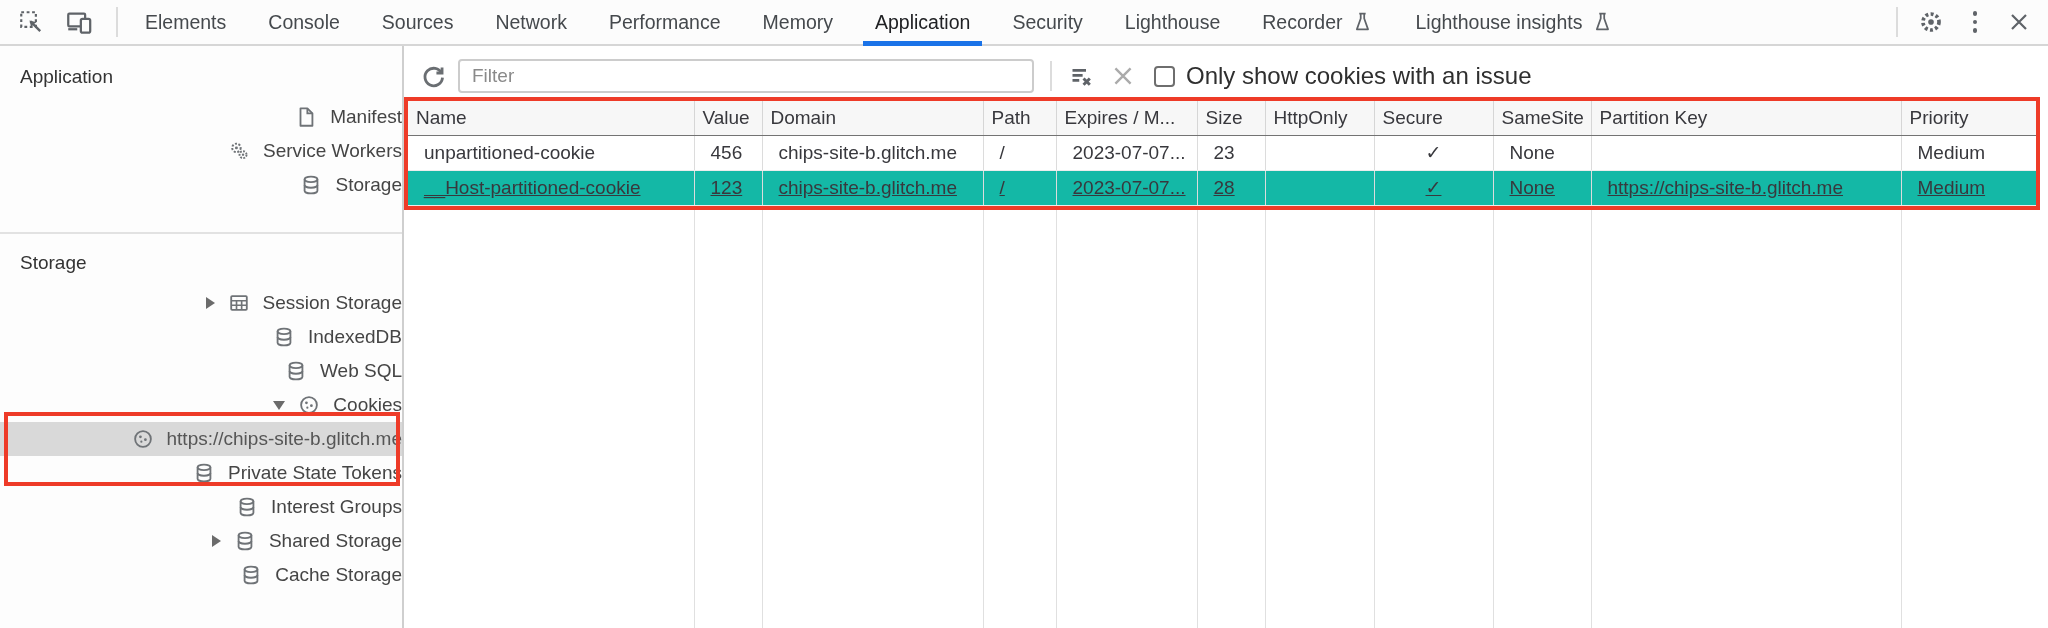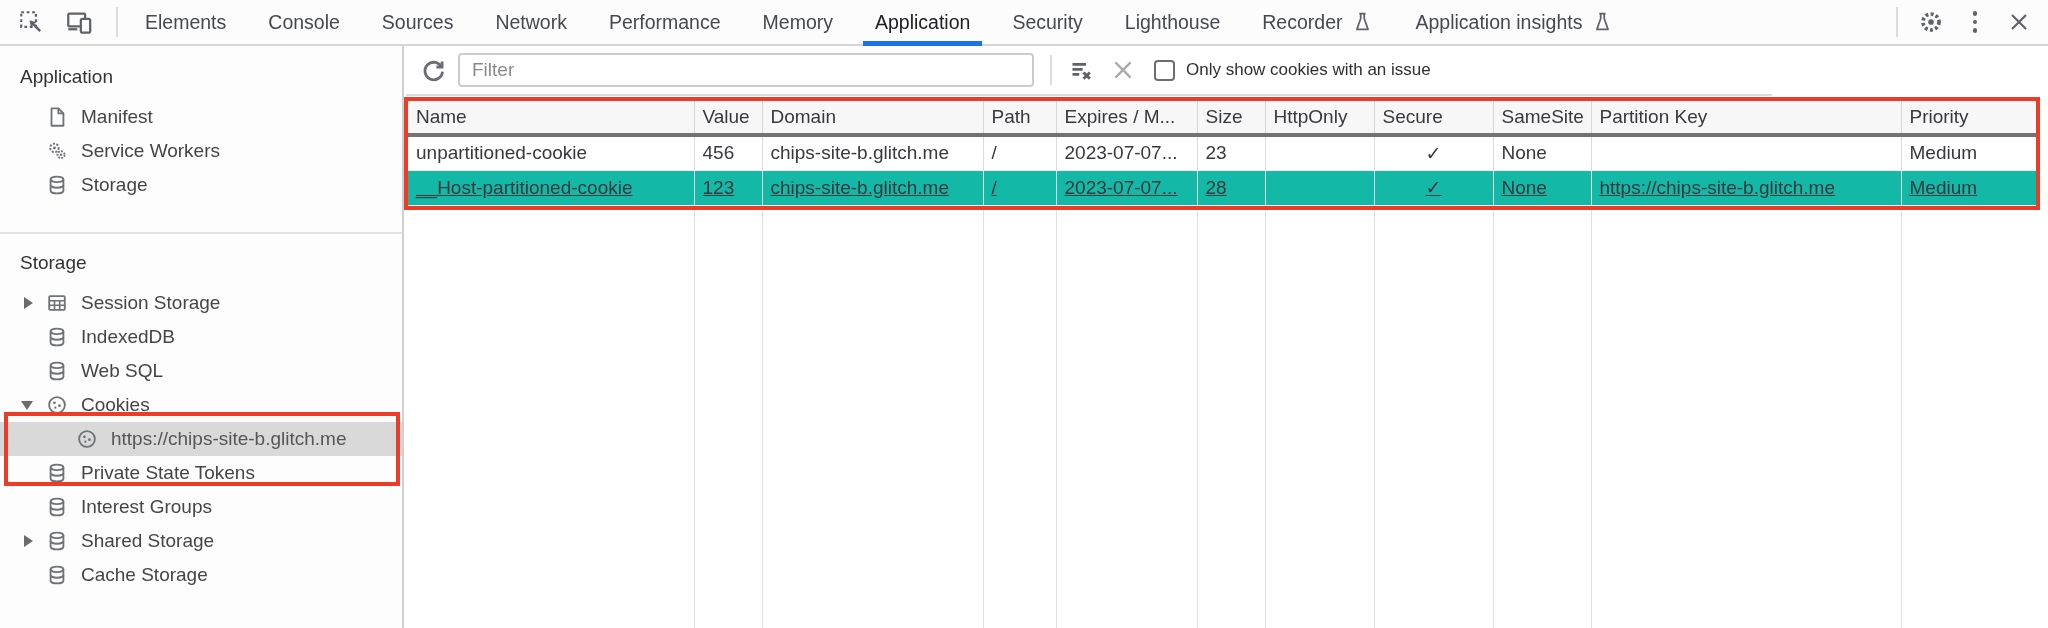--- a/index.html
+++ b/index.html
@@ -24,57 +24,57 @@
                    background:#1a73e8; }
   .tb-right { margin-left:auto; display:flex; align-items:center; padding-right:12px; gap:10px; }
   .kebab { display:flex; flex-direction:column; gap:4px; align-items:center; justify-content:center; }
   .kebab i { width:4.5px; height:4.5px; border-radius:50%; background:#5f6368; display:block; }
 
   
   .sidebar { position:absolute; left:0; top:46px; width:404px; bottom:0; background:#fdfdfd;
              border-right:2px solid #cfcfcf; padding-top:14px; z-index:5; }
   .side-section-title { height:34px; line-height:34px; padding-left:20px; font-size:19px; color:#333; }
   .side-item { height:34px; display:flex; align-items:center; padding-left:20px;
-               font-size:19px; color:#454545; cursor:pointer; white-space:nowrap; }
+               font-size:19px; color:#454545; cursor:pointer; white-space:nowrap;justify-content:flex-end; }
   .side-item.nested { padding-left:50px; }
   .side-item.selected { background:#d9d9d9; color:#565656; }
   .twisty { width:26px; flex:0 0 26px; display:flex; align-items:center; justify-content:flex-start; }
   .twisty.right::before { content:''; display:block; margin-left:4px;
         border-left:9px solid #6b6b6b; border-top:6px solid transparent; border-bottom:6px solid transparent; }
   .twisty.down::before  { content:''; display:block; margin-left:1px;
         border-top:9px solid #6b6b6b; border-left:6px solid transparent; border-right:6px solid transparent; }
   .sicon { width:22px; height:22px; flex:0 0 22px; color:#6f7377; margin-right:13px; }
   .slabel { overflow:hidden; text-overflow:ellipsis; }
   .side-divider { height:2px; background:#e2e2e2; margin:30px 0 12px 0; }
   .side-items { margin-top:6px; }
 
   
-  .main-toolbar { position:absolute; left:406px; top:46px; right:0; height:50px; background:#fff;
+  .main-toolbar { position:absolute; left:406px; top:52px; right:0; height:50px; background:#fff;
                   border-bottom:2px solid #dadada; display:flex; align-items:center;
                   padding-left:10px; z-index:6; }
   .refresh-btn { width:34px; height:34px; display:flex; align-items:center; justify-content:center;
                  color:#6a6e72; cursor:pointer; flex:0 0 auto; }
   .filter-input { width:576px; height:34px; margin-left:8px; border:2px solid #ccc; border-radius:4px;
                   font-family:"Liberation Sans", sans-serif; font-size:19px; color:#333;
                   padding:0 12px; outline:none; background:#fff; }
   .filter-input::placeholder { color:#8a8a8a; }
   .tool-x { color:#ababab; }
   .tool-clearfilter { color:#5f6368; }
   .checkbox { width:21px; height:21px; border:2px solid #6e6e6e; border-radius:4px; background:#fff;
               margin-left:14px; flex:0 0 auto; cursor:pointer; }
-  .checkbox-label { font-size:17px; color:#2f2f2f; margin-left:11px; white-space:nowrap; }
+  .checkbox-label { font-size:24px; color:#2f2f2f; margin-left:11px; white-space:nowrap; }
 
   
   .table-redwrap { position:absolute; left:404px; top:97px; width:1636px;
                    border:4px solid #ee3b28; background:#fff; z-index:8; }
   table.cookies { border-collapse:collapse; table-layout:fixed; width:1628px; font-size:19px; color:#38383d; }
   table.cookies th { font-weight:normal; text-align:left; height:34px; padding:2px 8px;
-                     background:#f7f7f7; border-right:1px solid #d6d6d6; border-bottom:4px solid #737373;
+                     background:#f7f7f7; border-right:1px solid #d6d6d6; border-bottom:1px solid #737373;
                      white-space:nowrap; overflow:hidden; }
-  table.cookies td { height:35px; padding:2px 8px; border-right:1px solid #dcdcdc;
+  table.cookies td { height:35px; padding:2px 16px; border-right:1px solid #dcdcdc;
                      border-bottom:1px solid #ececec; white-space:nowrap; overflow:hidden; }
   table.cookies th:last-child, table.cookies td:last-child { border-right:none; }
   table.cookies tr.stripe td { background:#14b8a6;text-decoration:underline; }
   td.c-name { padding-left:28px; }
   td.c-size { text-align:left; padding-right:12px; }
   td.c-secure { text-align:center; }
   tr.cookie-row { cursor:pointer; }
 
   
   .grid-extend { position:absolute; left:408px; top:209px; bottom:0; width:1628px; z-index:1; }
@@ -191,21 +191,21 @@
       <div class="tab">
           <span>Lighthouse</span>
         </div>
       <div class="tab">
           <span>Recorder</span>
           <svg class="flask" width="22" height="22">
             <use href="#i-flask"></use>
           </svg>
         </div>
       <div class="tab">
-          <span>Application insights</span>
+          <span>Lighthouse insights</span>
           <svg class="flask" width="22" height="22">
             <use href="#i-flask"></use>
           </svg>
         </div>
     </nav>
     <div class="tb-right">
       <div class="vdiv"></div>
       <div class="tb-iconbtn">
           <svg width="26" height="26">
             <use href="#i-gear"></use>

